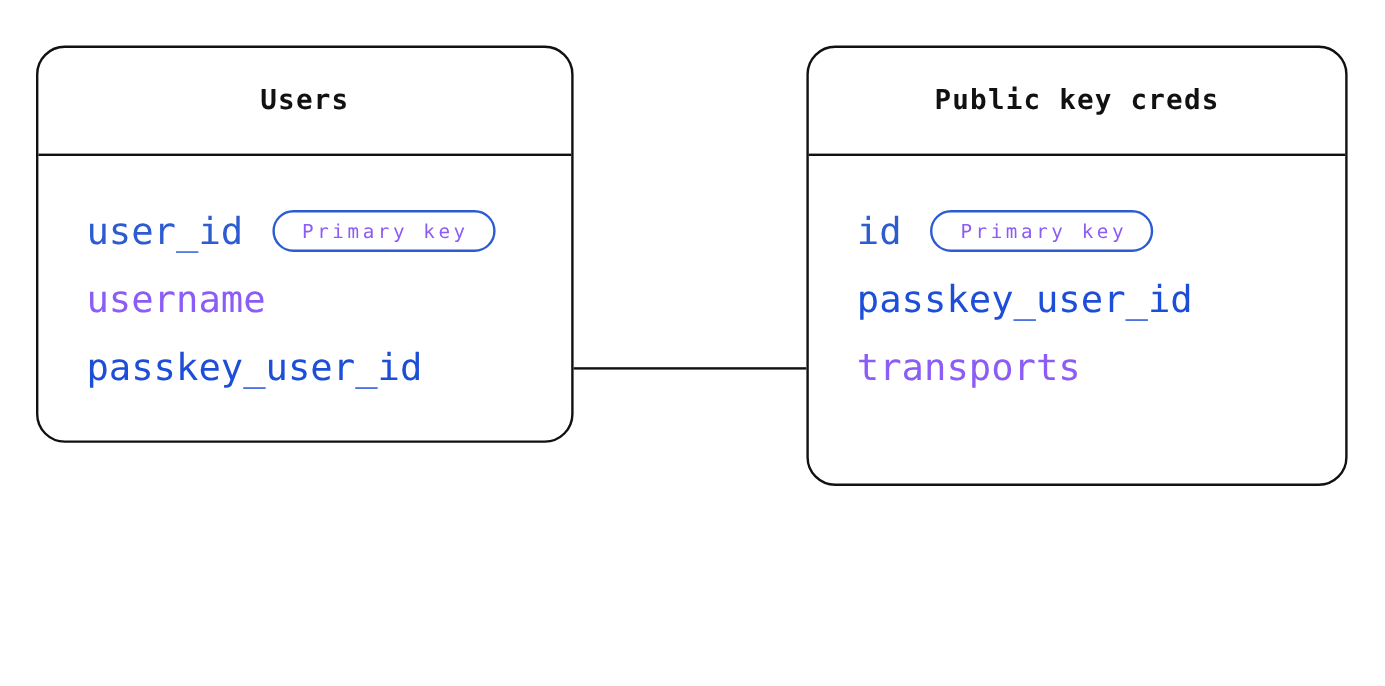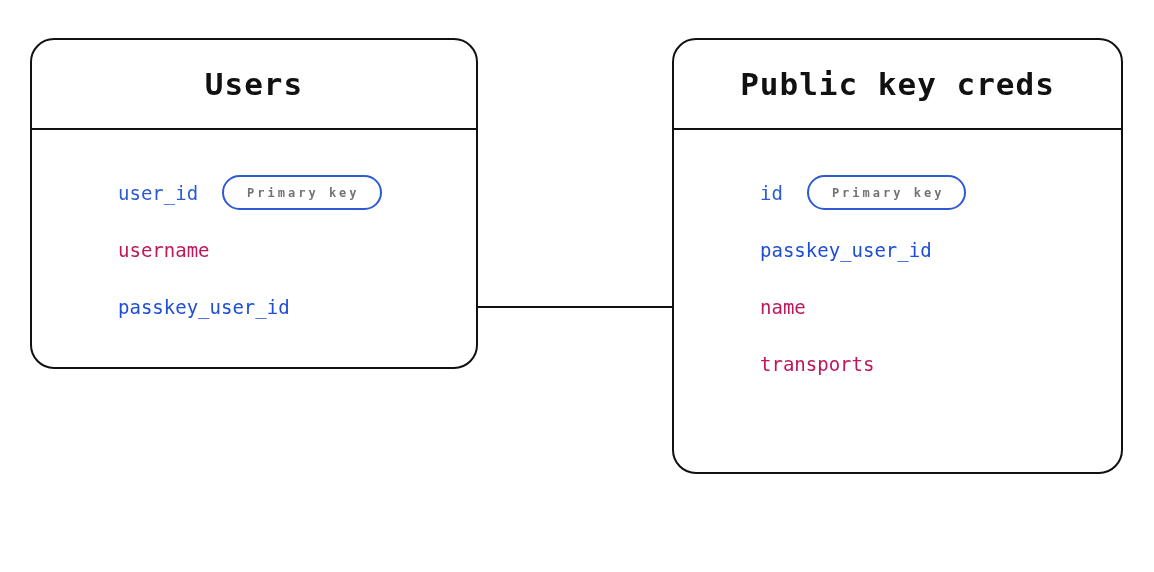--- a/index.html
+++ b/index.html
@@ -25,64 +25,63 @@
   .table-box.left {
     left: 30px;
     top: 38px;
     width: 448px;
     height: 331px;
   }
   .table-box.right {
     left: 672px;
     top: 38px;
     width: 451px;
-    height: 436px;
+    height: 367px;
   }
   .table-header {
     box-sizing: content-box;
     height: 88px;
     border-bottom: 2px solid #111111;
     display: flex;
     align-items: center;
     justify-content: center;
-    font-size: 31px;
+    font-size: 23px;
     font-weight: bold;
     letter-spacing: 1px;
     color: #111111;
   }
   .table-body {
     padding: 34px 0 0 40px;
   }
   .field-row {
     height: 57px;
     display: flex;
     align-items: center;
   }
   .field-name {
-    font-size: 19px;
+    font-size: 31px;
     color: #111111;
     white-space: pre;
-    margin-left: 46px;
   }
   .role-primary { color: #2d5bd1; }
   .role-foreign { color: #1d4ed8; }
-  .role-plain   { color: #be185d; }
+  .role-plain   { color: #8b5cf6; }
   .pk-badge {
     box-sizing: border-box;
     display: inline-flex;
     align-items: center;
     justify-content: center;
     height: 35px;
     margin-left: 24px;
     padding: 0 20px 0 23px;
     border: 2px solid #2d5bd1;
     border-radius: 20px;
-    color: #737373;
-    font-size: 12px;
-    font-weight: bold;
+    color: #8b5cf6;
+    font-size: 16px;
+    font-weight: normal;
     letter-spacing: 3px;
     white-space: pre;
   }
   .connector {
     position: absolute;
     left: 478px;
     top: 306px;
     width: 194px;
     height: 2px;
     background: #111111;
@@ -115,21 +114,18 @@
     <div class="table-header">Public key creds</div>
     <div class="table-body">
       <div class="field-row">
         <span class="field-name role-primary">id</span>
         <span class="pk-badge">Primary key</span>
       </div>
       <div class="field-row">
         <span class="field-name role-foreign">passkey_user_id</span>
       </div>
       <div class="field-row">
-        <span class="field-name role-plain">name</span>
-      </div>
-      <div class="field-row">
         <span class="field-name role-plain">transports</span>
       </div>
     </div>
   </div>
 
 </div>
 
 </body></html>

